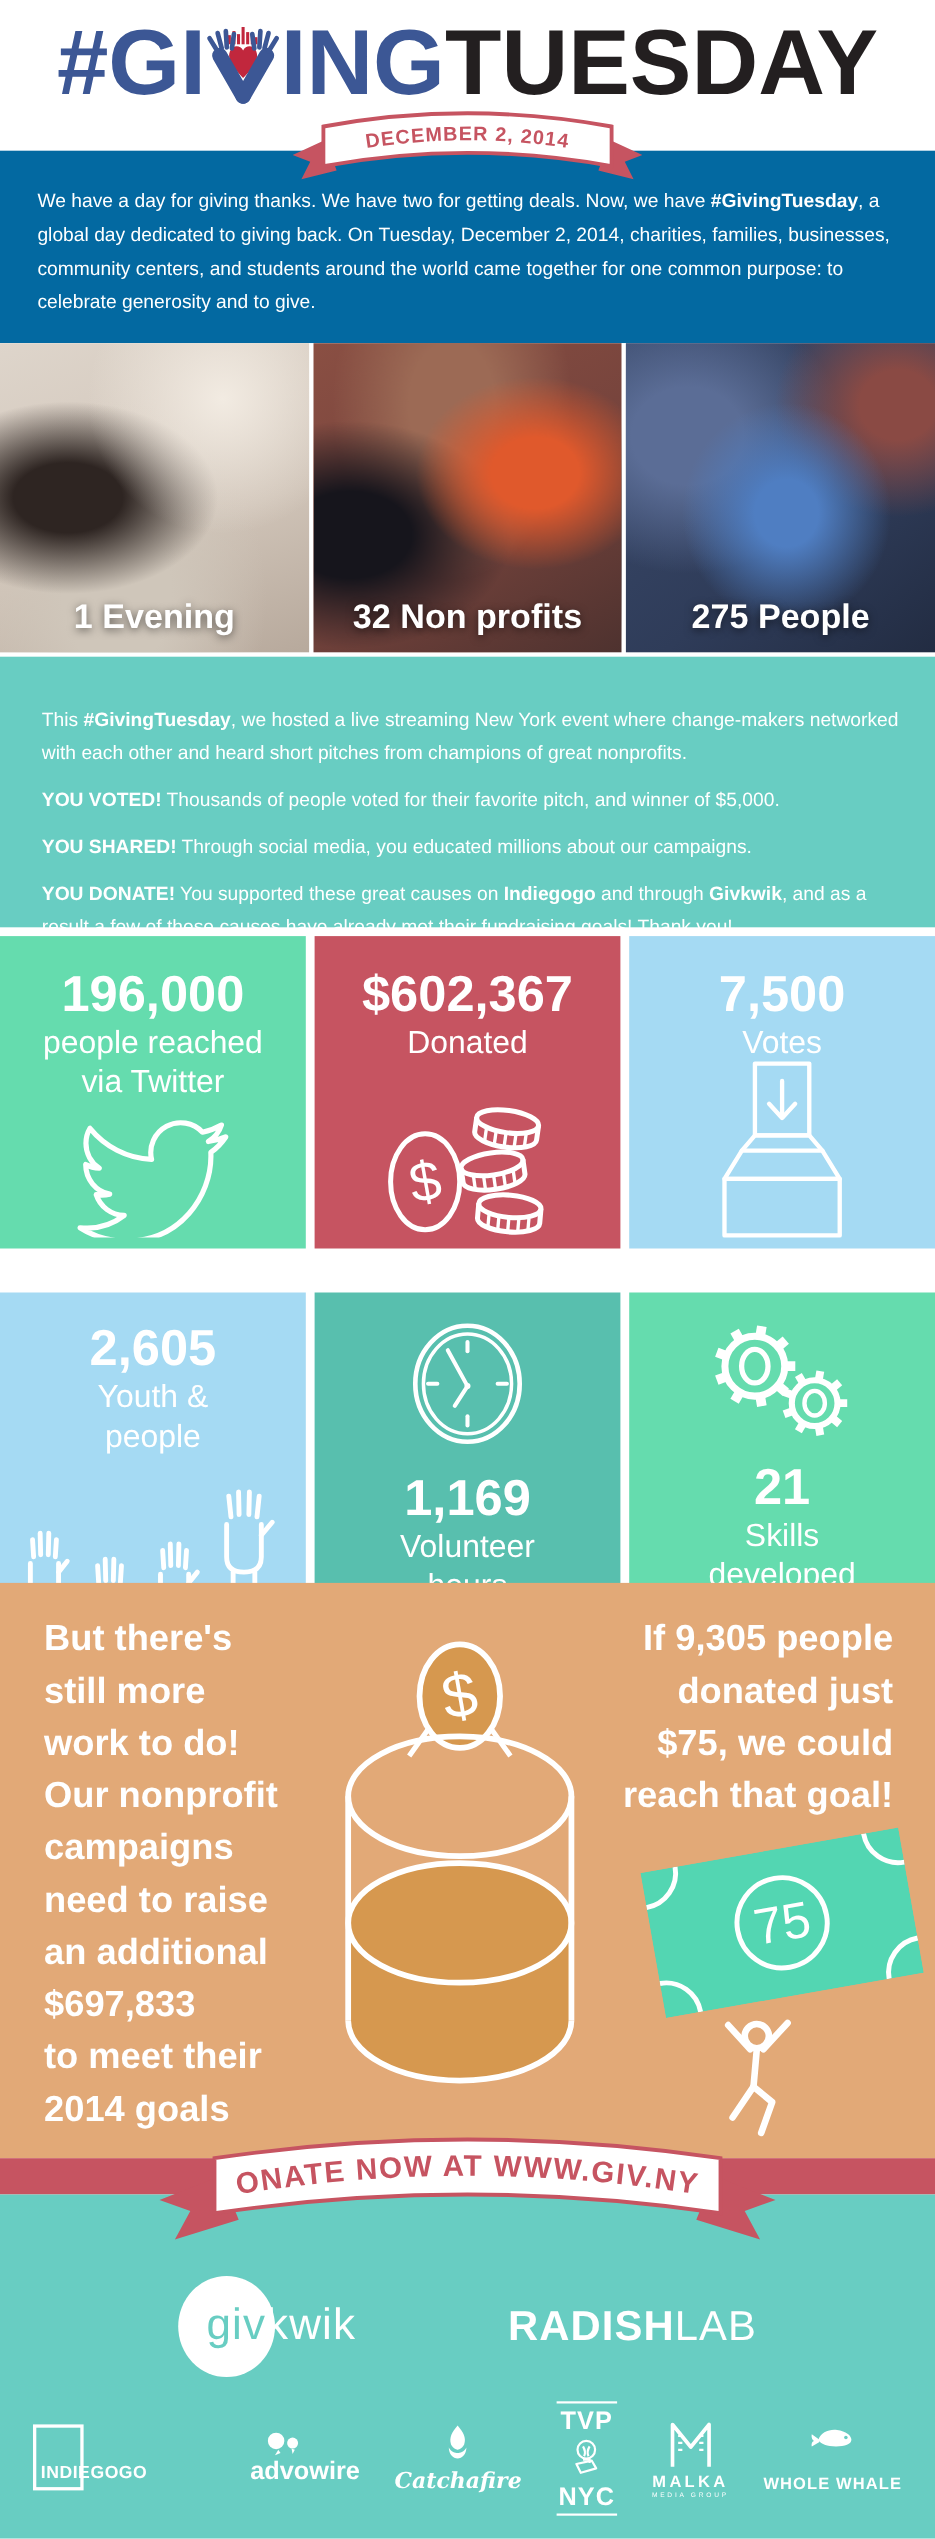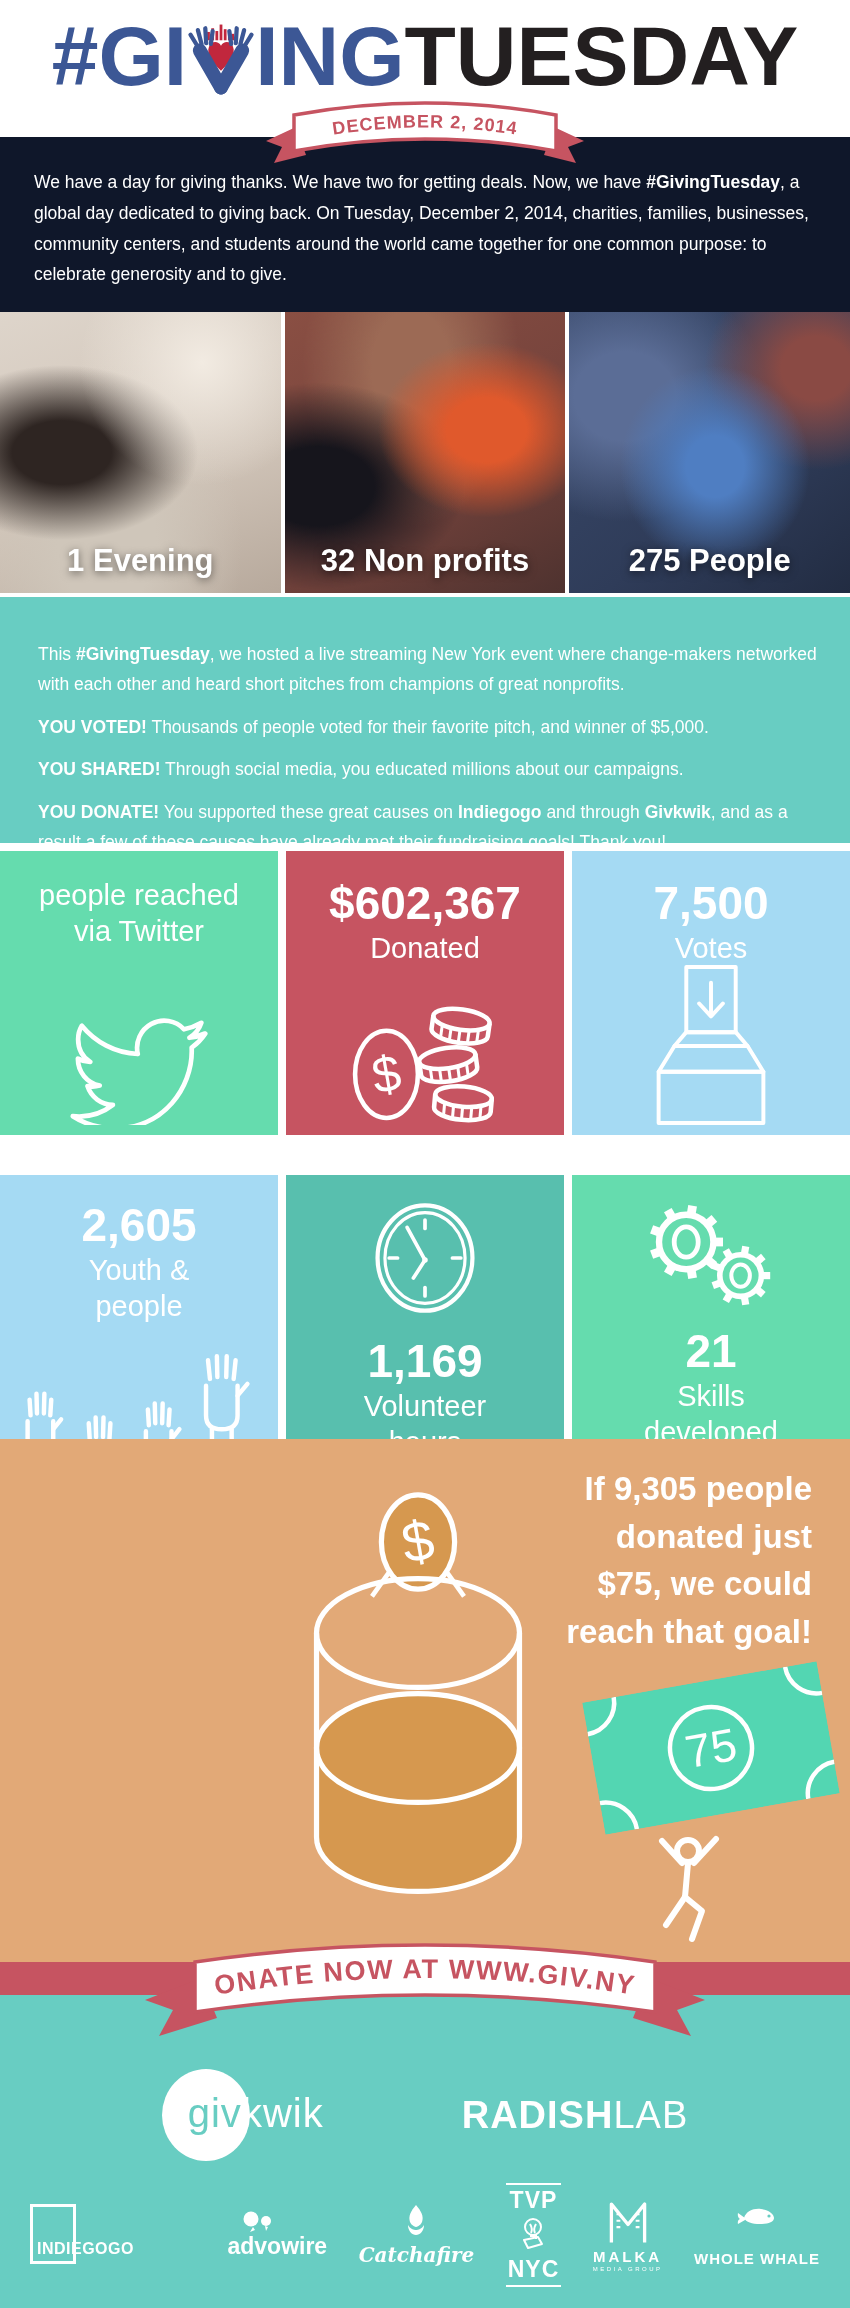--- a/index.html
+++ b/index.html
@@ -12,21 +12,21 @@
   .header { top:0; height:137px; background:#ffffff; }
   .title-row { position:absolute; top:14px; left:0; width:100%; display:flex; justify-content:center; align-items:flex-end; }
   .title-row span { font-size:84px; font-weight:700; letter-spacing:0px; line-height:1; }
   .t-blue { color:#3c5795;text-align:center; }
   .t-ink  { color:#231f20; }
   .hands-icon { width:74px; height:84px; margin:0 -3px; display:block; }
 
   .date-ribbon { position:absolute; top:95px; left:50%; transform:translateX(-50%); width:330px; height:82px; z-index:6; }
 
   
-  .sec-intro { top:137px; height:175px; background:#0f172a; }
+  .sec-intro { top:137px; height:175px; background:#0369a1; }
   .sec-intro p { padding:30px 34px 0 34px; color:#ffffff; font-size:17.5px; line-height:1.76; }
   .bold { font-weight:700; }
 
   
   .photos { top:312px; height:281px; display:grid; grid-template-columns:1fr 1fr 1fr; gap:4px; background:#ffffff; }
   .photo { position:relative; overflow:hidden; }
   .photo-1 { background:
       radial-gradient(circle at 72% 18%, #f2ebe2 0%, rgba(242,235,226,0) 40%),
       radial-gradient(ellipse at 22% 50%, #2e2522 16%, rgba(46,37,34,0) 44%),
       radial-gradient(ellipse at 38% 82%, #cfc6ba 20%, rgba(207,198,186,0) 55%),
@@ -182,20 +182,21 @@
       <p><span>This </span><span class="bold">#GivingTuesday</span><span>, we hosted a live streaming New York event where change-makers networked with each other and heard short pitches from champions of great nonprofits.</span></p>
       <p><span class="bold">YOU VOTED!</span><span> Thousands of people voted for their favorite pitch, and winner of $5,000.</span></p>
       <p><span class="bold">YOU SHARED!</span><span> Through social media, you educated millions about our campaigns.</span></p>
       <p><span class="bold">YOU DONATE!</span><span> You supported these great causes on </span><span class="bold">Indiegogo</span><span> and through </span><span class="bold">Givkwik</span><span>, and as a result a few of these causes have already met their fundraising goals! Thank you!</span></p>
     </div>
   </div>
 
   <div class="sec stats stats-1">
 
     <div class="tile bg-green pad-top">
+      <div class="stat-value">196,000</div>
       <div class="stat-label">people reached
 via Twitter</div>
       <svg class="icon-bottom" width="138" height="112" viewBox="-0.5 1 25 20">
         <path d="M23.953 4.57a10 10 0 01-2.825.775 4.958 4.958 0 002.163-2.723c-.951.555-2.005.959-3.127 1.184a4.92 4.92 0 00-8.384 4.482C7.69 8.095 4.067 6.13 1.64 3.162a4.822 4.822 0 00-.666 2.475c0 1.71.87 3.213 2.188 4.096a4.904 4.904 0 01-2.228-.616v.06a4.923 4.923 0 003.946 4.827 4.996 4.996 0 01-2.212.085 4.936 4.936 0 004.604 3.417 9.867 9.867 0 01-6.102 2.105c-.39 0-.779-.023-1.17-.067a13.995 13.995 0 007.557 2.209c9.053 0 13.998-7.496 13.998-13.985 0-.21 0-.42-.015-.63A9.935 9.935 0 0024 4.59z" fill="none" stroke="#ffffff" stroke-width="0.85" stroke-linejoin="round"></path>
       </svg>
     </div>
 
     <div class="tile bg-red pad-top">
       <div class="stat-value">$602,367</div>
       <div class="stat-label">Donated</div>
@@ -361,20 +362,30 @@
         </g>
       </svg>
       <div class="stat-value" style="margin-top:10px">21</div>
       <div class="stat-label">Skills
 developed</div>
     </div>
   </div>
 
   <div class="sec sec-goal">
 
+    <div class="goal-left"><span>But there's
+still more
+work to do!
+Our nonprofit
+campaigns
+need to raise
+an additional</span>
+<span class="goal-amount">$697,833</span>
+<span>to meet their
+2014 goals</span></div>
 
     <svg class="cylinder" viewBox="0 0 260 400">
       <path d="M86 100 L103 76 H157 L174 100" fill="none" stroke="#ffffff" stroke-width="4.5" stroke-linejoin="round"></path>
       <ellipse cx="130" cy="48" rx="35" ry="45" fill="#d6984f" stroke="#ffffff" stroke-width="5"></ellipse>
       <text x="130" y="66" text-anchor="middle" font-size="54" fill="#ffffff" transform="rotate(-10 130 48)">$</text>
       <path d="M33 245 A97 52 0 0 1 227 245 L227 330 A97 52 0 0 1 33 330 Z" fill="#d6984f"></path>
       <ellipse cx="130" cy="135" rx="97" ry="52" fill="none" stroke="#ffffff" stroke-width="5"></ellipse>
       <path d="M33 135 V330" stroke="#ffffff" stroke-width="5" fill="none"></path>
       <path d="M227 135 V330" stroke="#ffffff" stroke-width="5" fill="none"></path>
       <path d="M33 330 A97 52 0 0 0 227 330" fill="none" stroke="#ffffff" stroke-width="5"></path>

